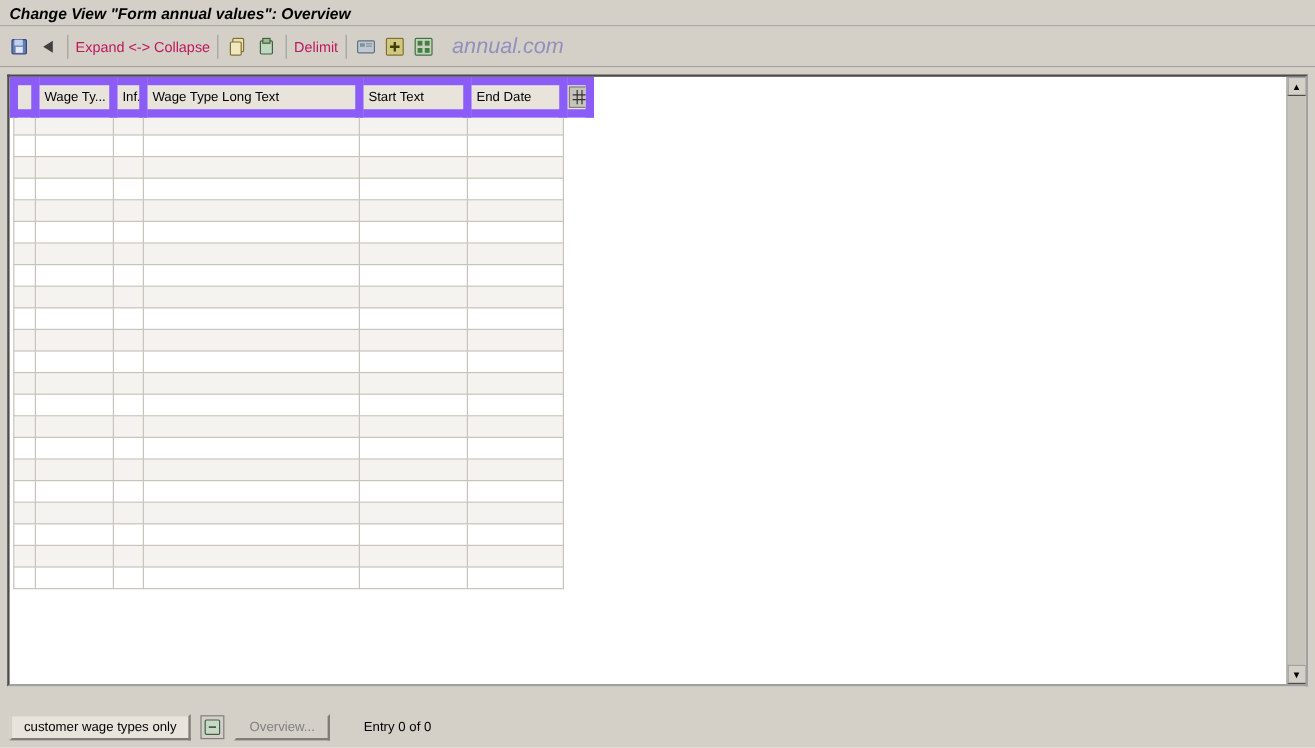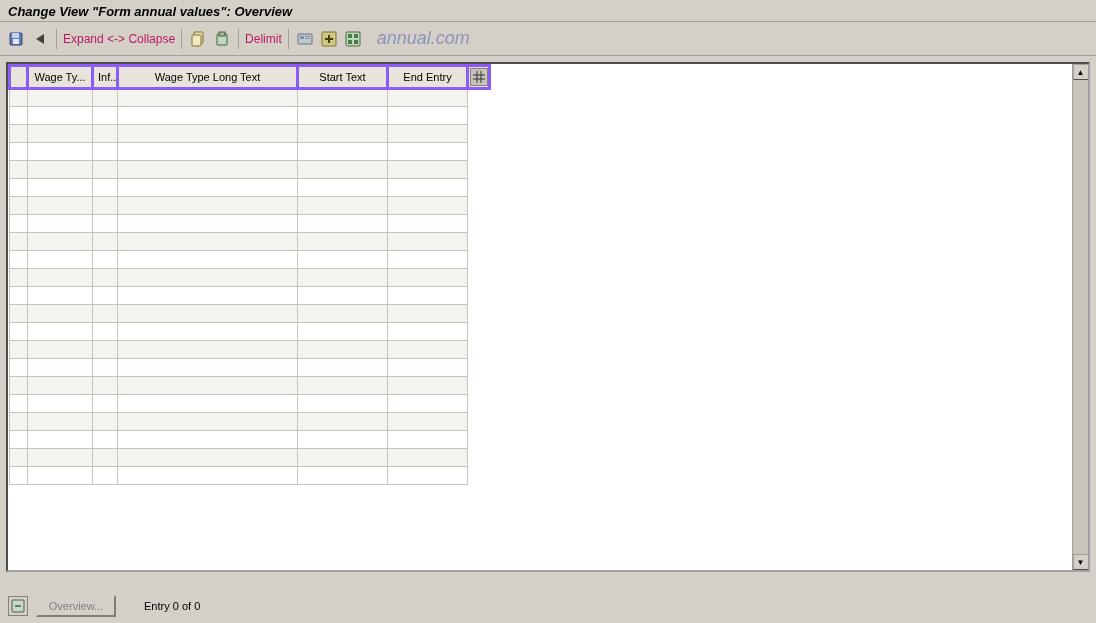--- a/index.html
+++ b/index.html
@@ -88,25 +88,25 @@
     }
 
     table {
       border-collapse: collapse;
       width: 480px;
       table-layout: fixed;
     }
 
     thead th {
       background: #e8e4dc;
-      border: 3px solid #8b5cf6;
+      border: 7px solid #8b5cf6;
       padding: 2px 4px;
       font-size: 11px;
       font-weight: normal;
-      text-align: center;
+      text-align: left;
       white-space: nowrap;
       overflow: hidden;
     }
 
     tbody td {
       border: 1px solid #c8c4bc;
       height: 18px;
       padding: 1px 4px;
       font-size: 11px;
     }
@@ -311,21 +311,21 @@
               <th class="col-inf" style="cursor:pointer;">
                 <span>Inf...</span>
               </th>
               <th class="col-longtext" style="cursor:pointer;">
                 <span>Wage Type Long Text</span>
               </th>
               <th class="col-startdate" style="cursor:pointer;">
                 <span>Start Text</span>
               </th>
               <th class="col-enddate" style="cursor:pointer;">
-                <span>End Entry</span>
+                <span>End Date</span>
               </th>
               <th class="col-icon" style="padding:1px;">
                 <div style="width:18px; height:18px; border:1px solid #808080; background:#c8c4bc; display:inline-flex; align-items:center; justify-content:center;">
                   <svg width="12" height="12" viewBox="0 0 12 12">
                     <line x1="0" y1="4" x2="12" y2="4" stroke="#333" stroke-width="1"></line>
                     <line x1="0" y1="8" x2="12" y2="8" stroke="#333" stroke-width="1"></line>
                     <line x1="4" y1="0" x2="4" y2="12" stroke="#333" stroke-width="1"></line>
                     <line x1="8" y1="0" x2="8" y2="12" stroke="#333" stroke-width="1"></line>
                   </svg>
                 </div>
@@ -521,20 +521,21 @@
 
       <div class="h-scroll-area">
         <div class="h-scroll-btn">◄</div>
         <div style="flex:1; height:16px; background:#c8c4bc;"></div>
         <div class="h-scroll-btn">►</div>
       </div>
     </div>
   </div>
 
   <div class="footer">
+    <button class="footer-button">customer wage types only</button>
     <div class="footer-icon">
       <svg width="14" height="14" viewBox="0 0 14 14">
           <rect x="1" y="1" width="12" height="12" rx="1" fill="#c8d8c8" stroke="#406040" stroke-width="1"></rect>
           <line x1="4" y1="7" x2="10" y2="7" stroke="#406040" stroke-width="1.5"></line>
         </svg>
     </div>
     <button class="footer-position-btn">Overview...</button>
     <span class="footer-entry-text">Entry 0 of 0</span>
   </div>
 

